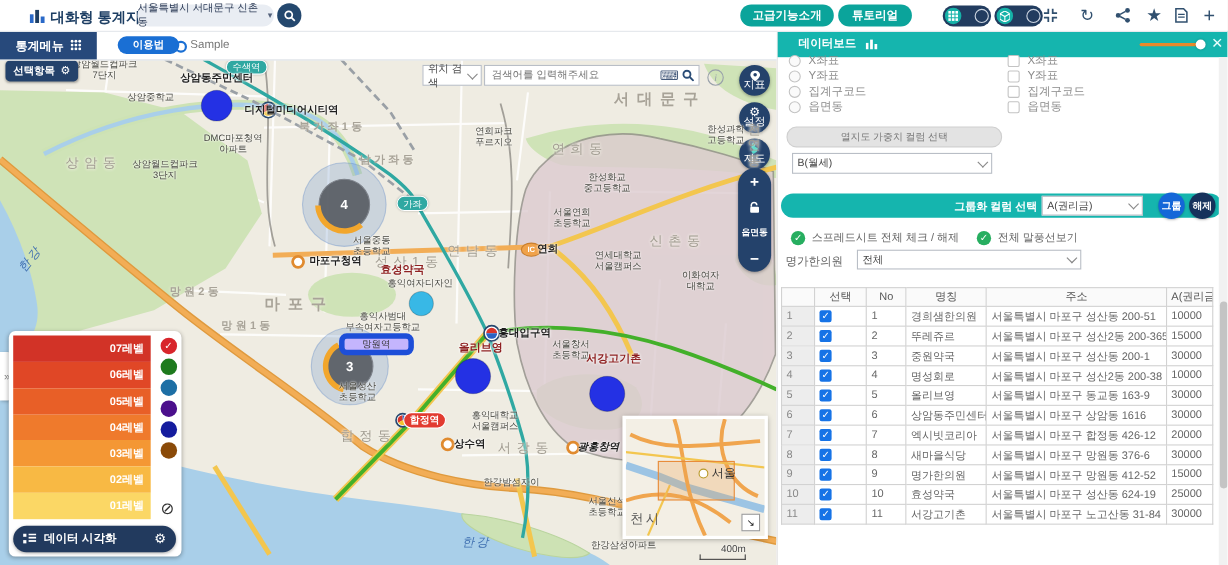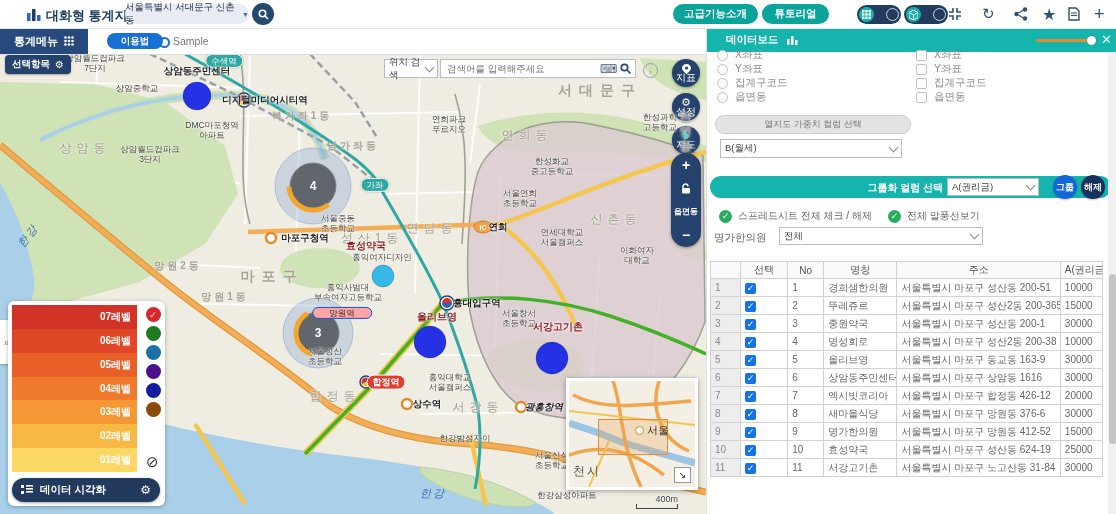--- a/index.html
+++ b/index.html
@@ -33,21 +33,21 @@
   #basemap,#overlay{position:absolute;left:0;top:0}
   .ml{position:absolute;transform:translate(-50%,-50%);white-space:pre-line;text-align:center;line-height:1.2;pointer-events:none;z-index:5}
   .district{font-size:12px;color:#a19c91;letter-spacing:5px;font-weight:400;text-shadow:0 0 3px #f4f1e8,0 0 3px #f4f1e8}
   .district-xl{font-size:14px;color:#a8a398;letter-spacing:7px;font-weight:700;text-shadow:0 0 3px #f4f1e8}
   .district-sm{font-size:10px;color:#a8a398;letter-spacing:3px;font-weight:600;text-shadow:0 0 3px #f4f1e8}
   .poi{font-size:8.5px;color:#45453e;text-shadow:0 0 2px #fff,0 0 2px #fff}
   .poi-bold{font-size:9.5px;color:#1e1e1e;font-weight:700;text-shadow:0 0 2px #fff,0 0 3px #fff}
   .poi-red{font-size:10px;color:#8e2020;font-weight:800;text-shadow:0 0 2px #fff,0 0 3px #fff}
   .st-teal{background:#2fa8a2;color:#fff;font-size:8.5px;padding:1px 5px;border-radius:8px;border:1px solid #fff;box-shadow:0 0 2px rgba(0,0,0,.3)}
   .st-red{background:#e23b30;color:#fff;font-size:9px;font-weight:700;padding:1px 5px;border-radius:8px;border:1px solid #fff}
-  .st-plain{background:#fca5a5;border:1px solid #1d4ed8;color:#333;font-size:8.5px;padding:0 16px;border-radius:7px}
+  .st-plain{background:#c4b5fd;border:5px solid #1d4ed8;color:#333;font-size:8.5px;padding:0 16px;border-radius:7px}
   .water{color:#3f6fb0;font-style:italic;font-size:11px;letter-spacing:2px;text-shadow:none}
   .water-rot{color:#3f6fb0;font-style:italic;font-size:11px;letter-spacing:2px;transform:translate(-50%,-50%) rotate(-52deg)}
   .map-navy-btn{position:absolute;background:#24426b;color:#fff;display:flex;align-items:center;justify-content:center;cursor:pointer;box-shadow:0 1px 3px rgba(0,0,0,.35)}
   .side-circle{width:28px;height:28px;border-radius:50%;flex-direction:column;gap:0}
   .side-circle .lbl{font-size:10px;line-height:1;margin-top:-1px}
   #zoom-pill{position:absolute;left:671px;top:99px;width:30px;height:94px;background:#24426b;border-radius:15px;display:flex;flex-direction:column;align-items:center;justify-content:space-between;padding:5px 0;box-sizing:border-box;color:#fff;box-shadow:0 1px 3px rgba(0,0,0,.35);z-index:10}
   #zoom-pill .zbtn{font-size:14px;font-weight:700;cursor:pointer;line-height:1}
   #zoom-pill .zlabel{font-size:8px;font-weight:700}
   #left-tab{position:absolute;left:0;top:266px;width:13px;height:44px;background:#fff;border-radius:0 6px 6px 0;box-shadow:1px 1px 3px rgba(0,0,0,.25);display:flex;align-items:center;justify-content:center;color:#888;font-size:10px;cursor:pointer;z-index:10}
   #legend-panel{position:absolute;left:8px;top:247px;width:157px;height:205px;background:#fff;border-radius:6px;box-shadow:0 1px 4px rgba(0,0,0,.3);z-index:11}

